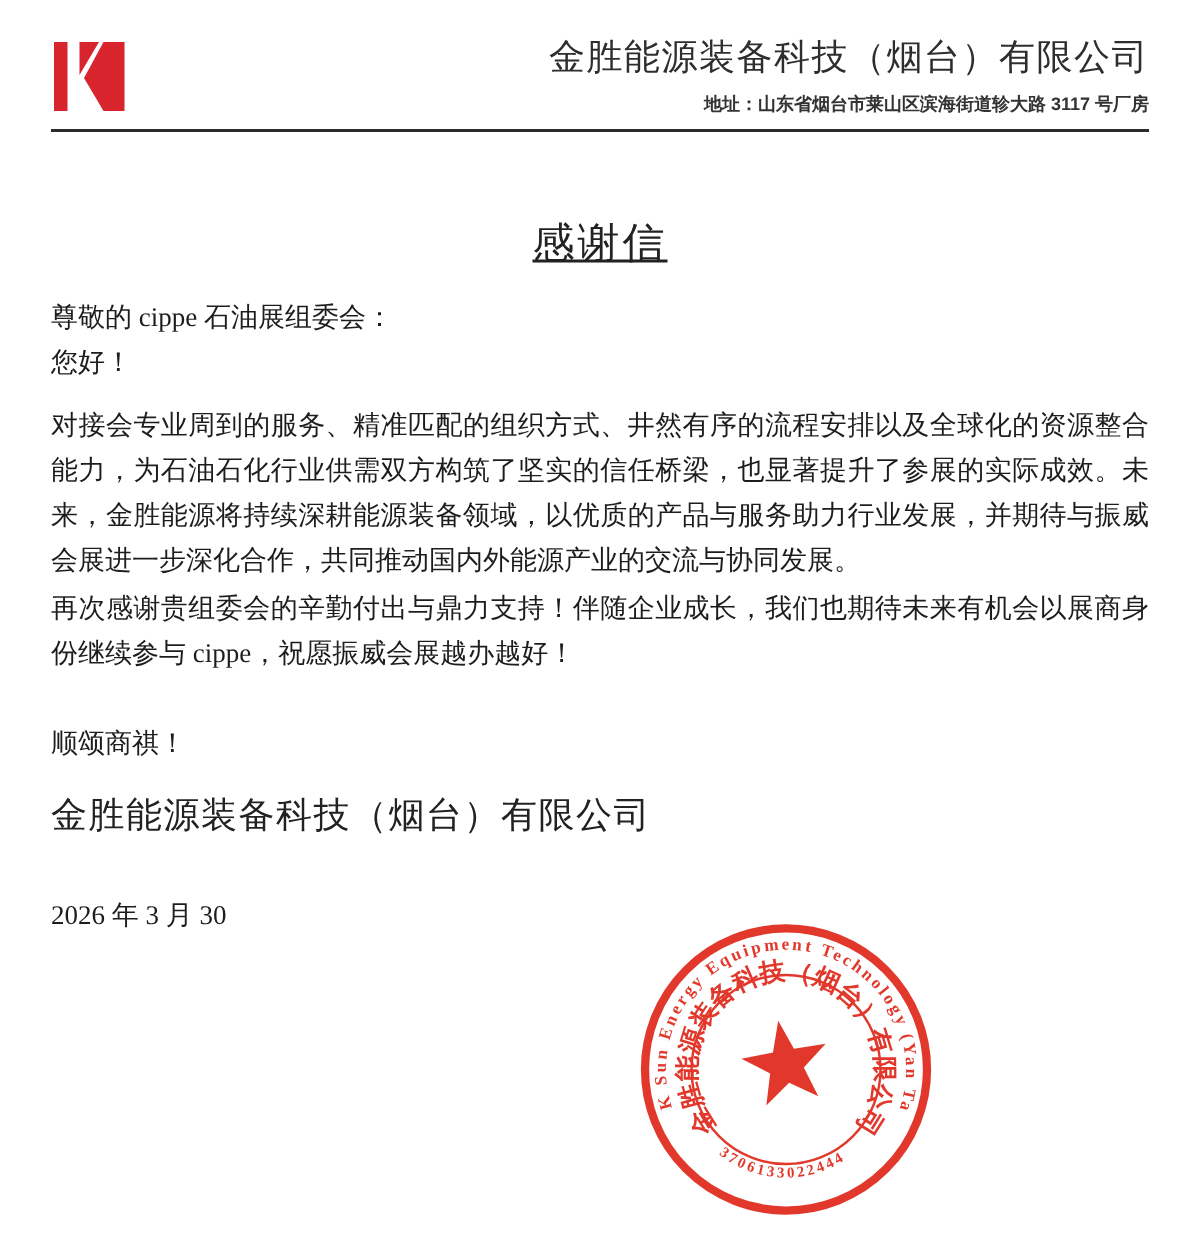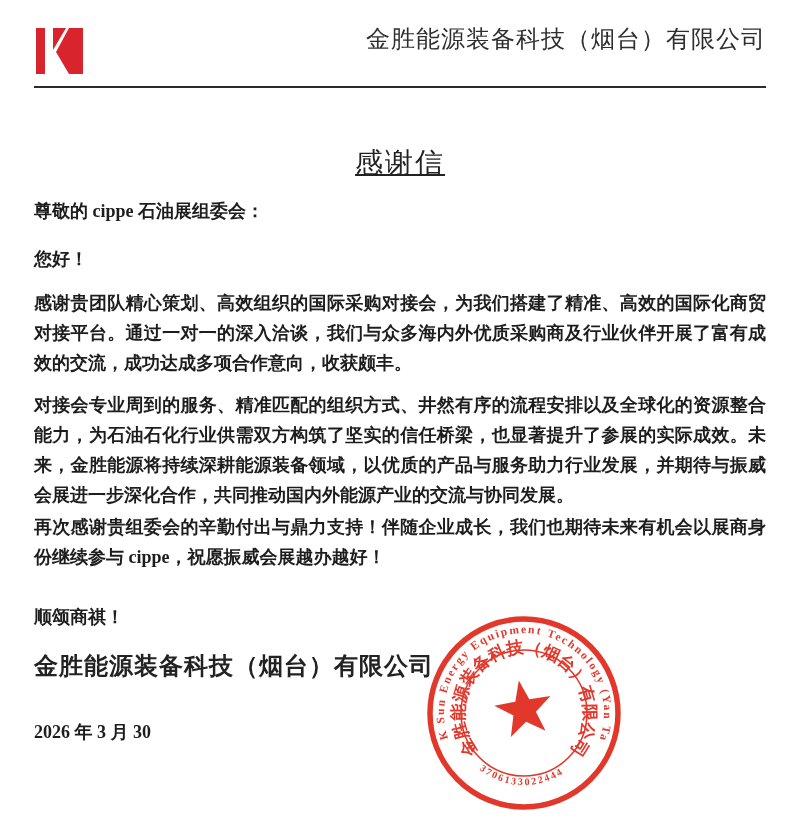--- a/index.html
+++ b/index.html
@@ -39,24 +39,23 @@
   
   .letter-title{
     margin-top:58px;text-align:center;
     font-size:28px;font-weight:400;line-height:34px;color:#222;
     letter-spacing:2px;
     text-decoration:underline;
   }
   .body-text p{
     font-size:18px;line-height:30px;color:#1d1d1d;
     text-align:justify;
-    font-weight:bold;
   }
   p.salutation{margin-top:16px;}
-  p.greeting{margin-top:18px;}
+  p.greeting{}
   p.para-1{margin-top:12px;}
   p.para-2{margin-top:14px;}
   p.para-3{margin-top:12px;}
   p.para-4{margin-top:2px;}
   p.closing{margin-top:30px;}
   p.signature{
     margin-top:18px;
     font-family:"Liberation Sans","DejaVu Sans",sans-serif;
     font-size:24px;line-height:32px;color:#222;letter-spacing:1px;
   }
@@ -95,28 +94,28 @@
   <header class="letterhead">
     <div class="logo">
       <svg viewBox="0 0 58 56" aria-hidden="true">
         <rect class="logo-shape" x="2" y="4" width="9" height="46"></rect>
         <polygon class="logo-shape" points="19,4 32,4 19,26"></polygon>
         <polygon class="logo-shape" points="35,4 49,4 49,50 35,50 22,28"></polygon>
       </svg>
     </div>
     <div class="head-right">
       <div class="head-company">金胜能源装备科技（烟台）有限公司</div>
+      <div class="head-address">地址：山东省烟台市莱山区滨海街道轸大路 3117 号厂房</div>
     </div>
   </header>
 
   <main class="body-text">
     <h1 class="letter-title">感谢信</h1>
     <p class="salutation">尊敬的 cippe 石油展组委会：</p>
     <p class="greeting">您好！</p>
-    <p class="para-2">感谢贵团队精心策划、高效组织的国际采购对接会，为我们搭建了精准、高效的国际化商贸对接平台。通过一对一的深入洽谈，我们与众多海内外优质采购商及行业伙伴开展了富有成效的交流，成功达成多项合作意向，收获颇丰。</p>
     <p class="para-3">对接会专业周到的服务、精准匹配的组织方式、井然有序的流程安排以及全球化的资源整合能力，为石油石化行业供需双方构筑了坚实的信任桥梁，也显著提升了参展的实际成效。未来，金胜能源将持续深耕能源装备领域，以优质的产品与服务助力行业发展，并期待与振威会展进一步深化合作，共同推动国内外能源产业的交流与协同发展。</p>
     <p class="para-4">再次感谢贵组委会的辛勤付出与鼎力支持！伴随企业成长，我们也期待未来有机会以展商身份继续参与 cippe，祝愿振威会展越办越好！</p>
     <p class="closing">顺颂商祺！</p>
     <p class="signature">金胜能源装备科技（烟台）有限公司</p>
     <p class="date">2026 年 3 月 30</p>
   </main>
 
   <div class="seal">
     <svg viewBox="0 0 200 200" aria-hidden="true">
       <circle class="ring" cx="100" cy="100" r="94"></circle>

